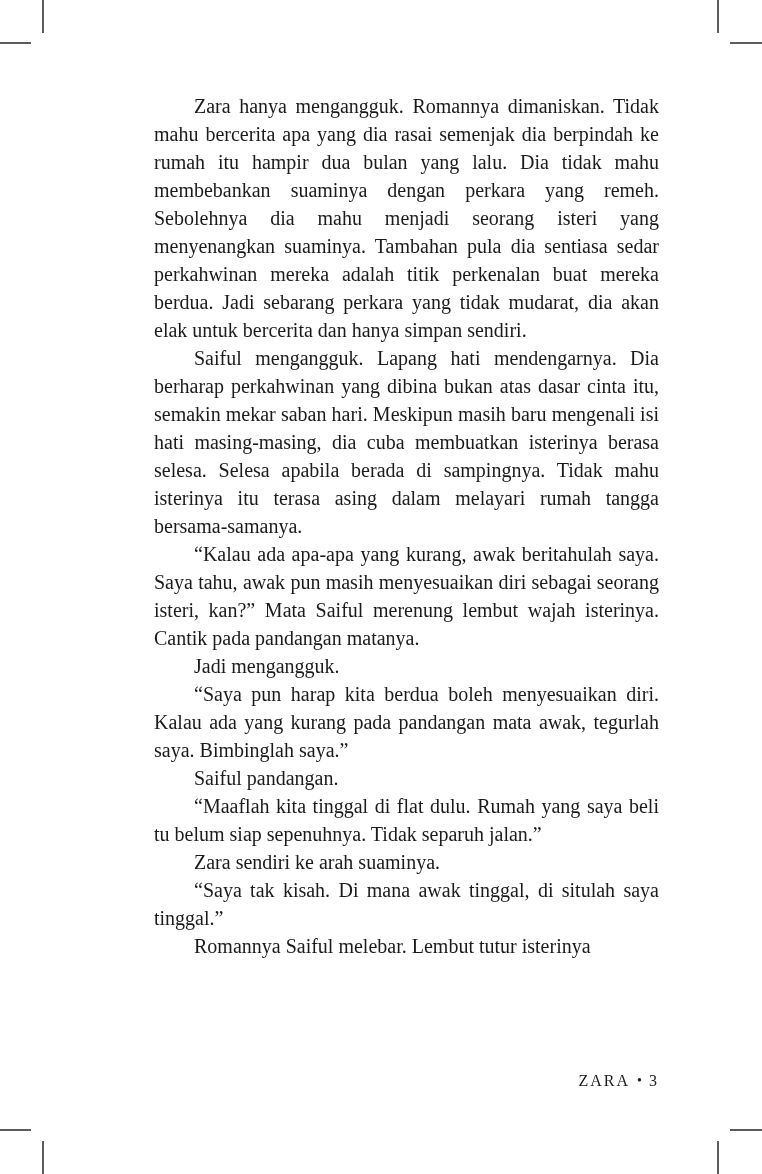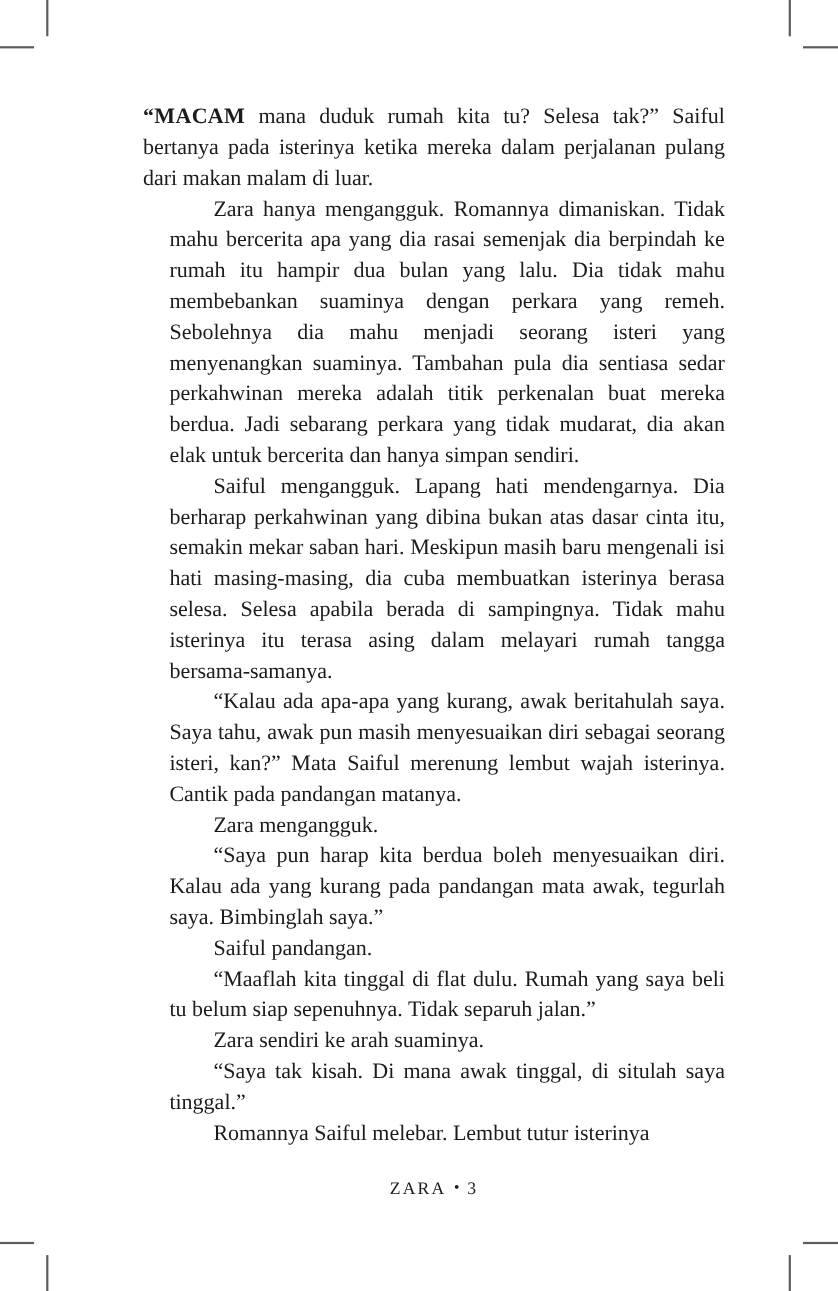--- a/index.html
+++ b/index.html
@@ -50,21 +50,21 @@
   .para strong {
     font-weight: bold;
     letter-spacing: 0.3px;
   }
 
   .footer {
     position: absolute;
     left: 130px;
     top: 1070px;
     width: 529px;
-    text-align: center;
+    text-align: right;
     color: #1b1b1b;
     font-size: 16px;
     line-height: 22px;
     letter-spacing: 2px;
   }
   .footer .sep {
     letter-spacing: 0;
     margin: 0 7px;
     font-size: 14px;
     vertical-align: 1px;
@@ -78,25 +78,24 @@
   <div class="crop tl-v"></div>
   <div class="crop tl-h"></div>
   <div class="crop tr-v"></div>
   <div class="crop tr-h"></div>
   <div class="crop bl-h"></div>
   <div class="crop bl-v"></div>
   <div class="crop br-h"></div>
   <div class="crop br-v"></div>
 
   <div class="textblock">
-      <p class="para"><strong>“MACAM</strong><span> mana duduk rumah kita tu? Selesa tak?” Saiful bertanya pada isterinya ketika mereka dalam perjalanan pulang dari makan malam di luar.</span></p>
       <p class="para indent"><span>Zara hanya mengangguk. Romannya dimaniskan. Tidak mahu bercerita apa yang dia rasai semenjak dia berpindah ke rumah itu hampir dua bulan yang lalu. Dia tidak mahu membebankan suaminya dengan perkara yang remeh. Sebolehnya dia mahu menjadi seorang isteri yang menyenangkan suaminya. Tambahan pula dia sentiasa sedar perkahwinan mereka adalah titik perkenalan buat mereka berdua. Jadi sebarang perkara yang tidak mudarat, dia akan elak untuk bercerita dan hanya simpan sendiri.</span></p>
       <p class="para indent"><span>Saiful mengangguk. Lapang hati mendengarnya. Dia berharap perkahwinan yang dibina bukan atas dasar cinta itu, semakin mekar saban hari. Meskipun masih baru mengenali isi hati masing-masing, dia cuba membuatkan isterinya berasa selesa. Selesa apabila berada di sampingnya. Tidak mahu isterinya itu terasa asing dalam melayari rumah tangga bersama-samanya.</span></p>
       <p class="para indent"><span>“Kalau ada apa-apa yang kurang, awak beritahulah saya. Saya tahu, awak pun masih menyesuaikan diri sebagai seorang isteri, kan?” Mata Saiful merenung lembut wajah isterinya. Cantik pada pandangan matanya.</span></p>
-      <p class="para indent"><span>Zara mengangguk.</span></p>
+      <p class="para indent"><span>Jadi mengangguk.</span></p>
       <p class="para indent"><span>“Saya pun harap kita berdua boleh menyesuaikan diri. Kalau ada yang kurang pada pandangan mata awak, tegurlah saya. Bimbinglah saya.”</span></p>
       <p class="para indent"><span>Saiful pandangan.</span></p>
       <p class="para indent"><span>“Maaflah kita tinggal di flat dulu. Rumah yang saya beli tu belum siap sepenuhnya. Tidak separuh jalan.”</span></p>
       <p class="para indent"><span>Zara sendiri ke arah suaminya.</span></p>
       <p class="para indent"><span>“Saya tak kisah. Di mana awak tinggal, di situlah saya tinggal.”</span></p>
       <p class="para indent"><span>Romannya Saiful melebar. Lembut tutur isterinya</span></p>
     </div>
 
   <div class="footer">
     <span>ZARA</span><span class="sep">•</span><span>3</span>

